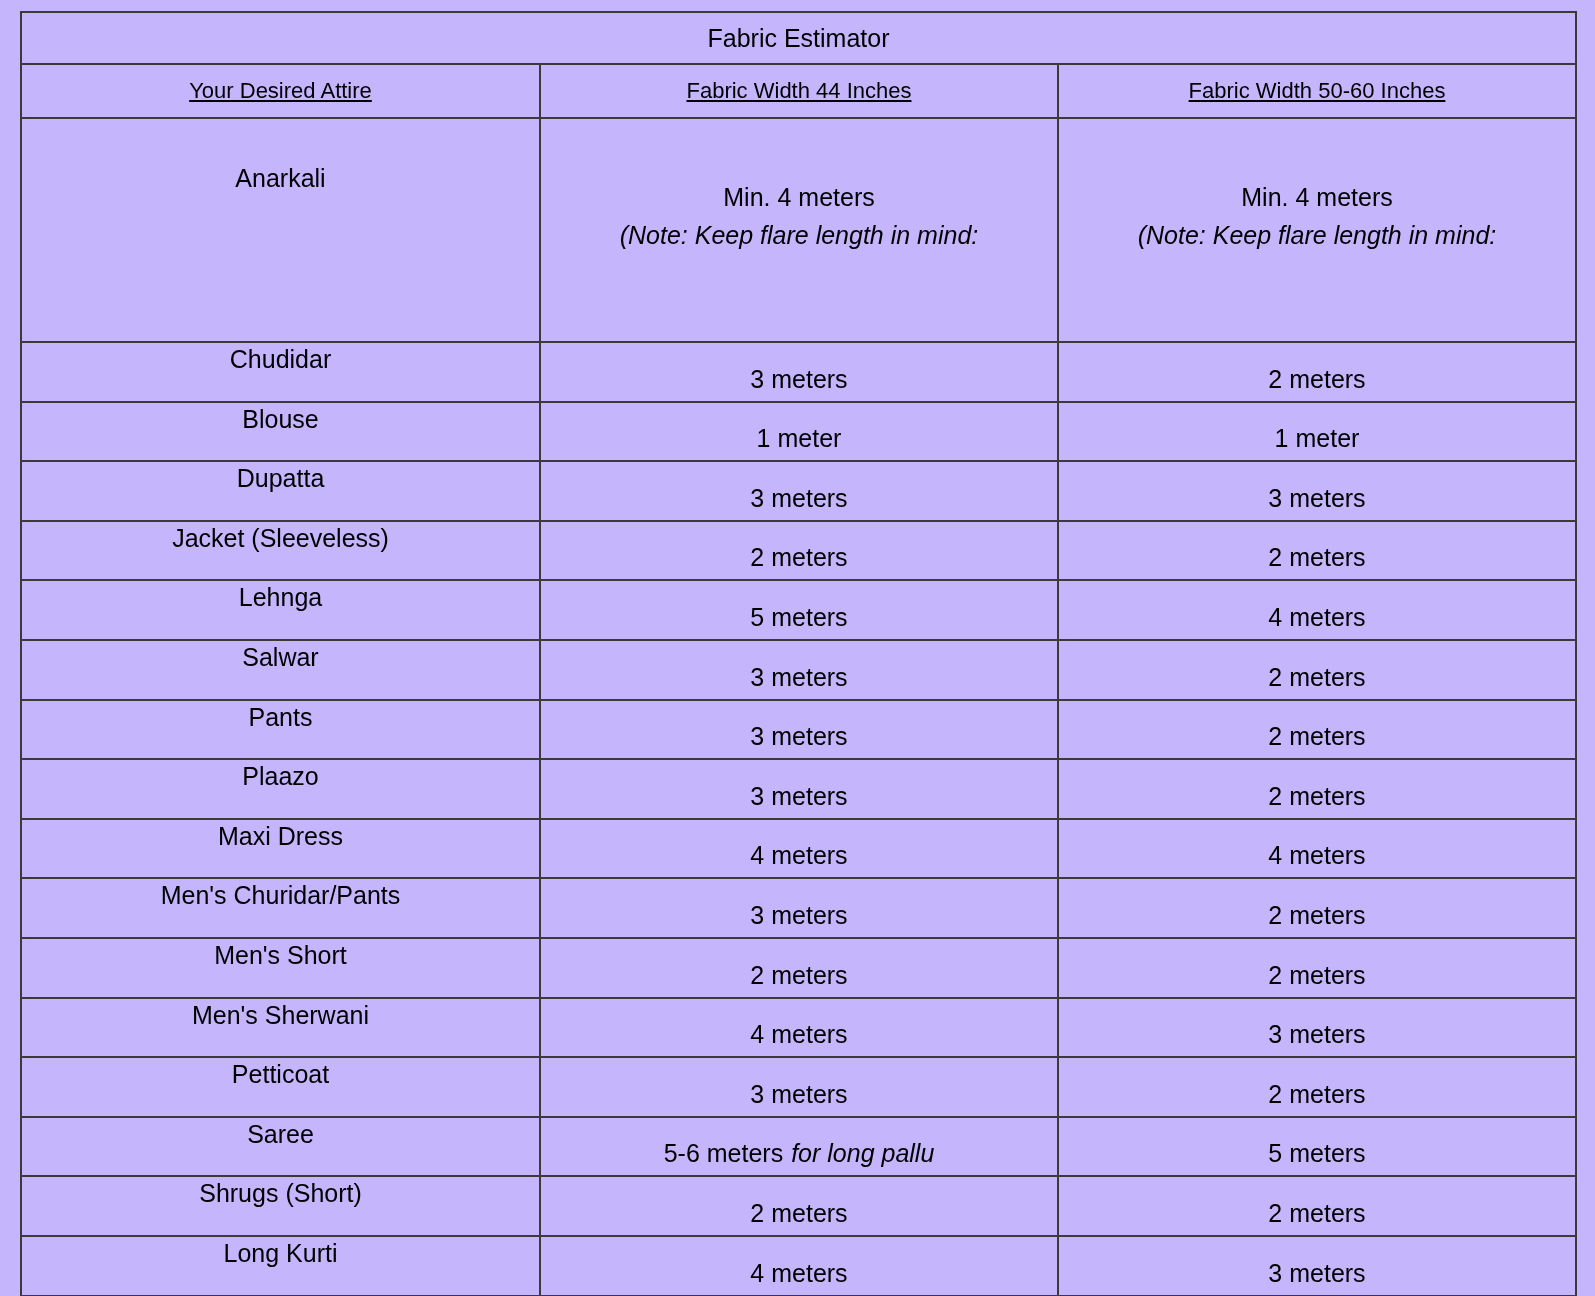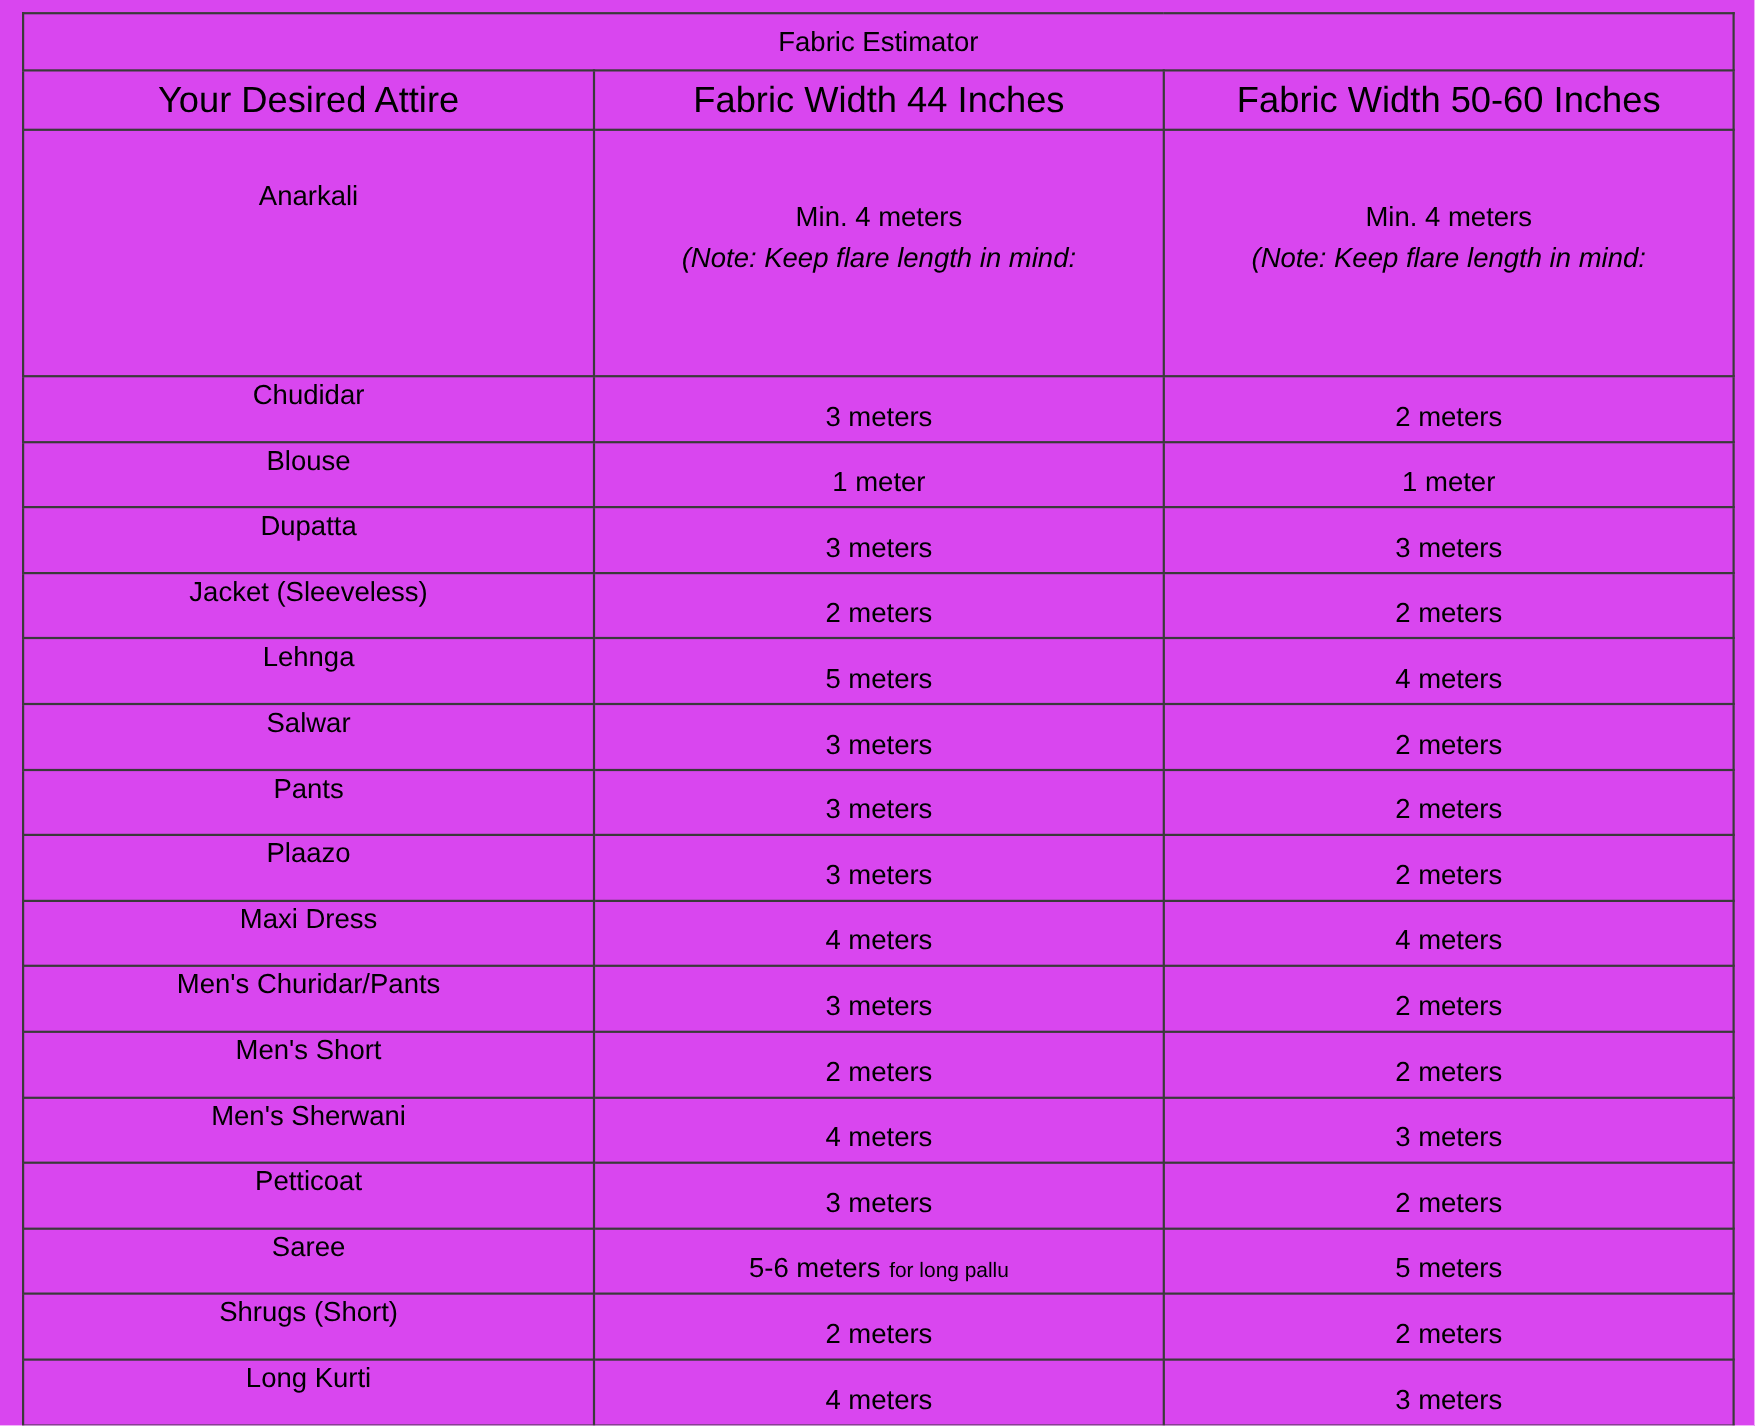--- a/index.html
+++ b/index.html
@@ -6,21 +6,21 @@
     margin: 0;
     padding: 0;
     background: #ffffff;
     font-family: "Liberation Sans", sans-serif;
     color: #000000;
   }
   .page {
     position: relative;
     width: 1595px;
     height: 1296px;
-    background: #d946ef;
+    background: #c4b5fd;
     overflow: hidden;
   }
   table.fabric-table {
     position: absolute;
     left: 20px;
     top: 11px;
     width: 1555px;
     border-collapse: collapse;
     table-layout: fixed;
     font-size: 25px;
@@ -34,21 +34,22 @@
     white-space: nowrap;
   }
   tr.title-row td {
     height: 50px;
     vertical-align: middle;
     font-size: 25px;
   }
   tr.header-row td {
     height: 52px;
     vertical-align: middle;
-    font-size: 33px;
+    font-size: 22px;
+    text-decoration: underline;
   }
   tr.tall-row td {
     height: 163px;
     vertical-align: top;
   }
   tr.tall-row td.attire-cell {
     padding-top: 45px;
     margin-left: 42px;
   }
   tr.tall-row td.value-cell {
@@ -64,21 +65,22 @@
   tr.data-row td.attire-cell {
     vertical-align: top;
     padding-top: 2px;
   }
   tr.data-row td.value-cell {
     vertical-align: bottom;
     padding-bottom: 7px;
     margin-top: 24px;
   }
   .inline-note {
-    font-size: 19px;
+    font-style: italic;
+    font-size: 25px;
   }
   .inline-note:not(:empty) {
     margin-left: 8px;
   }
 </style>
 </head>
 <body>
 
 <div class="page">
   <table class="fabric-table">

